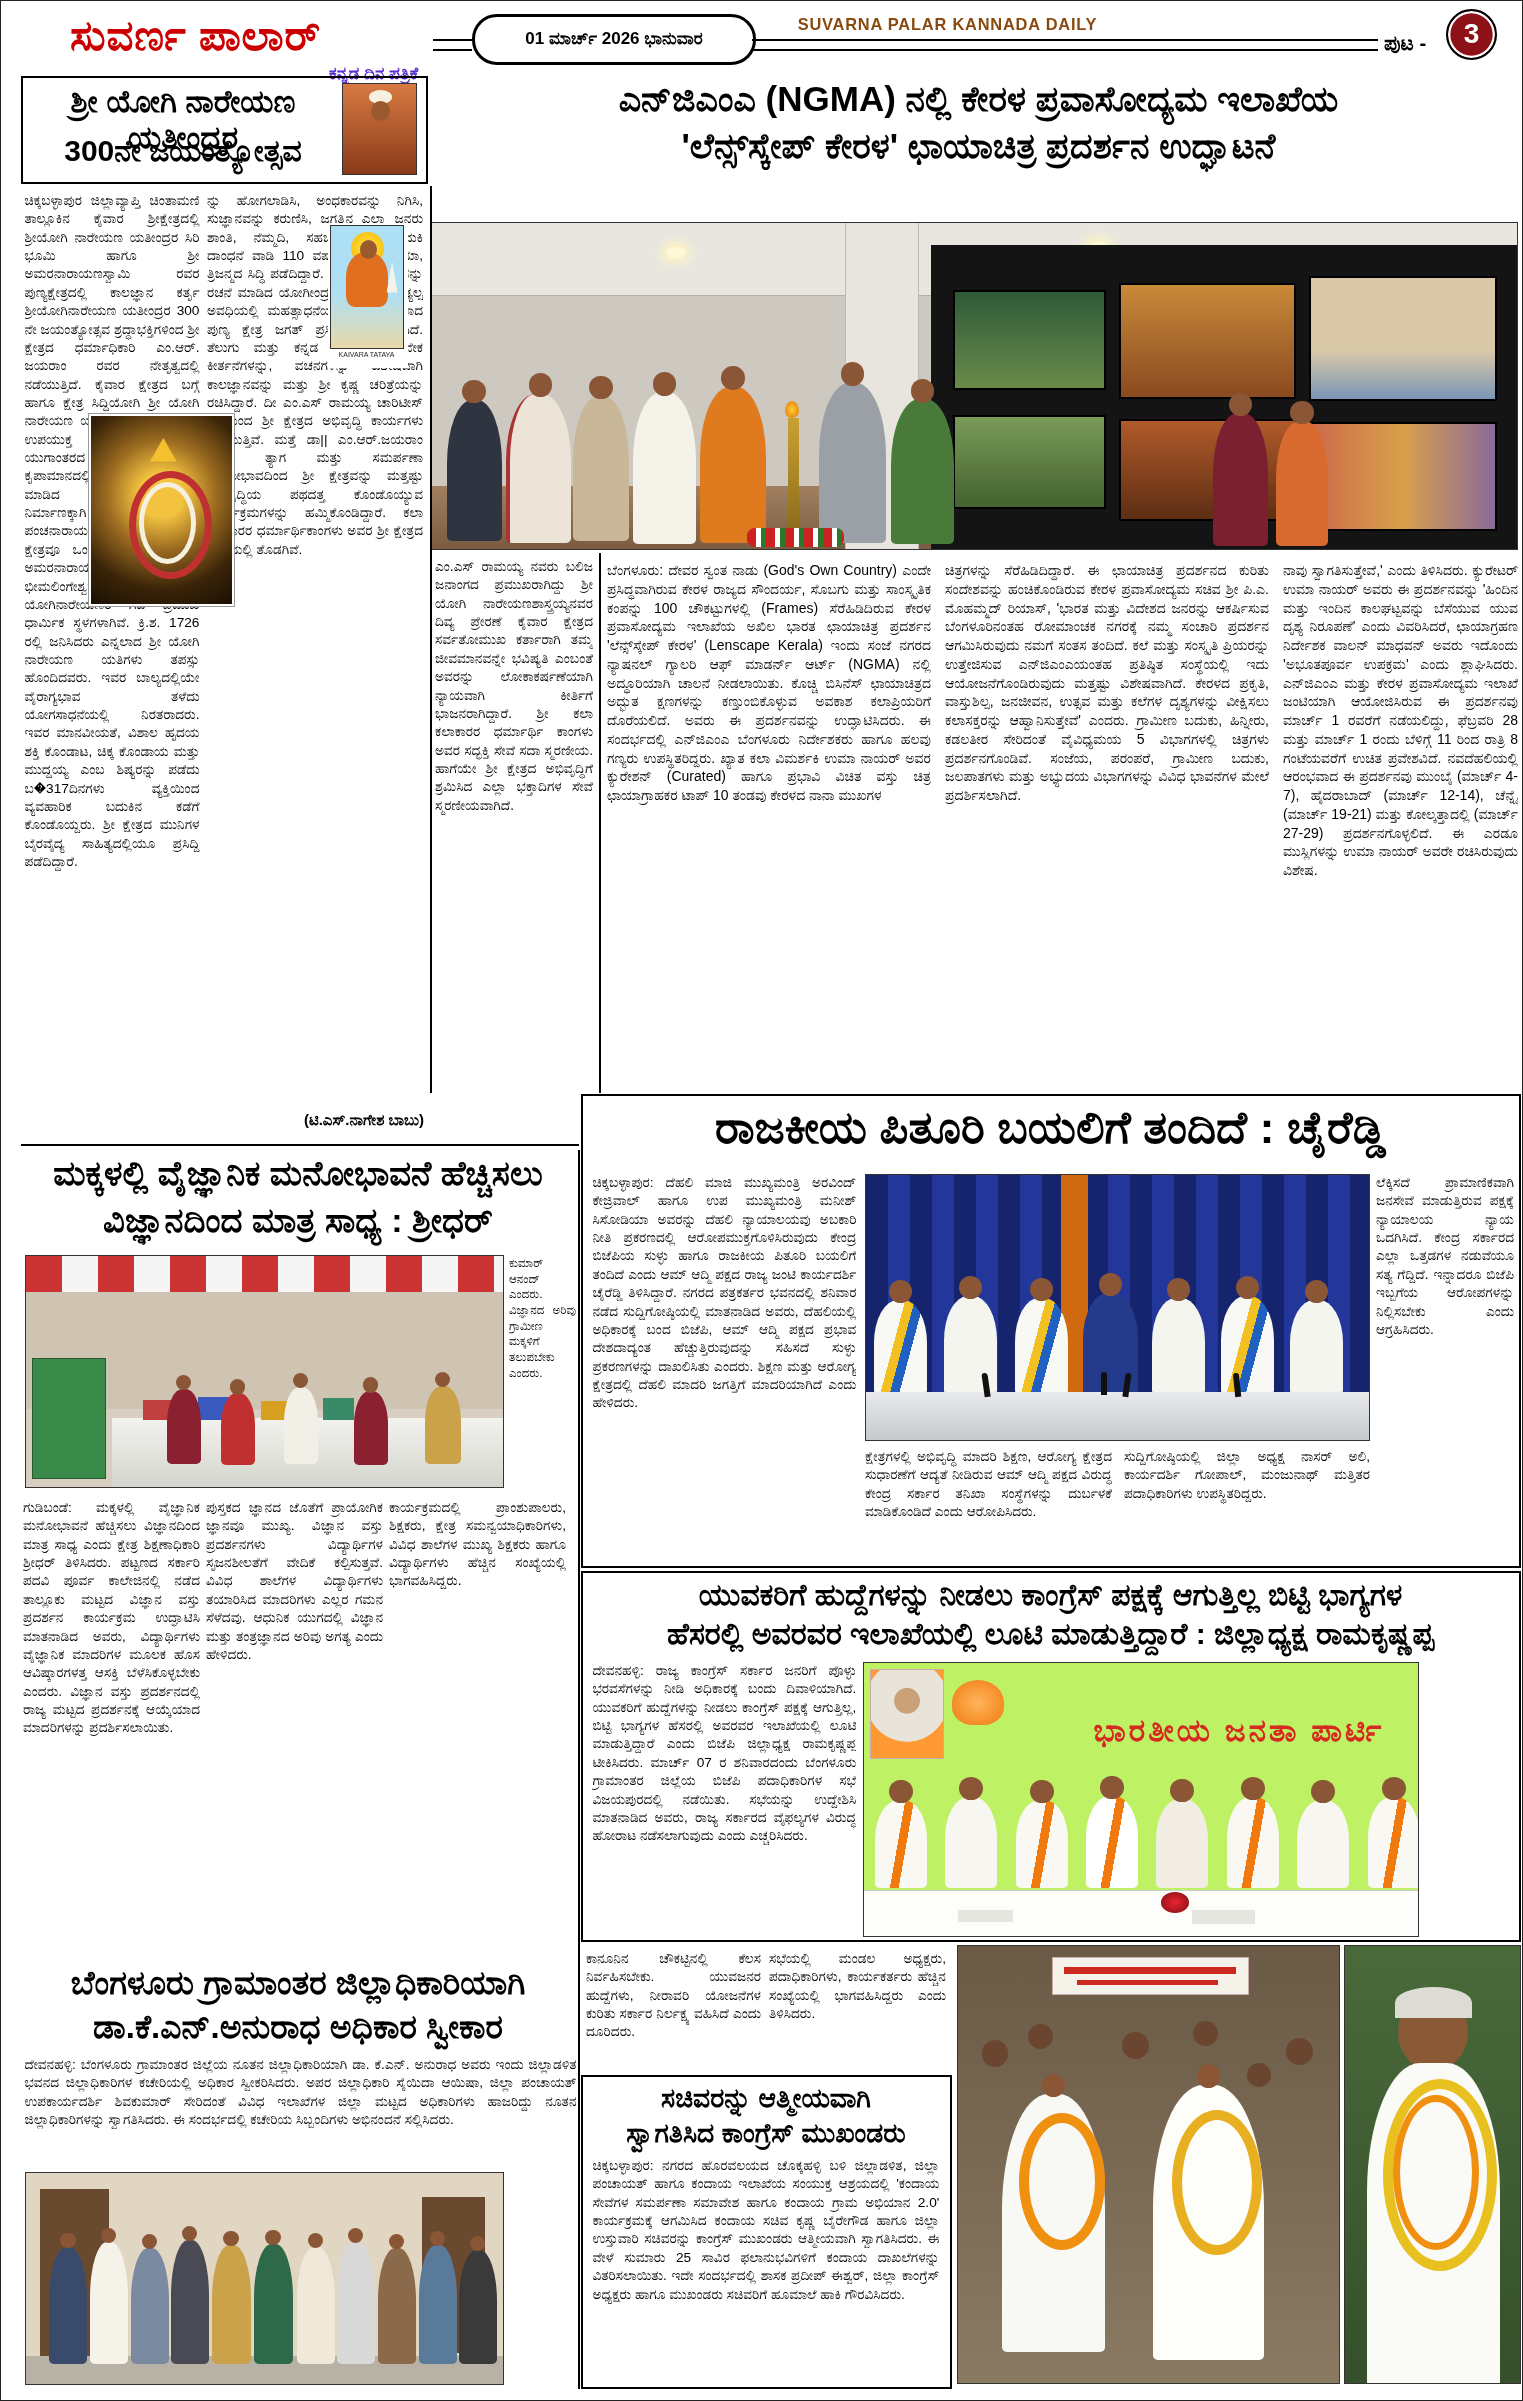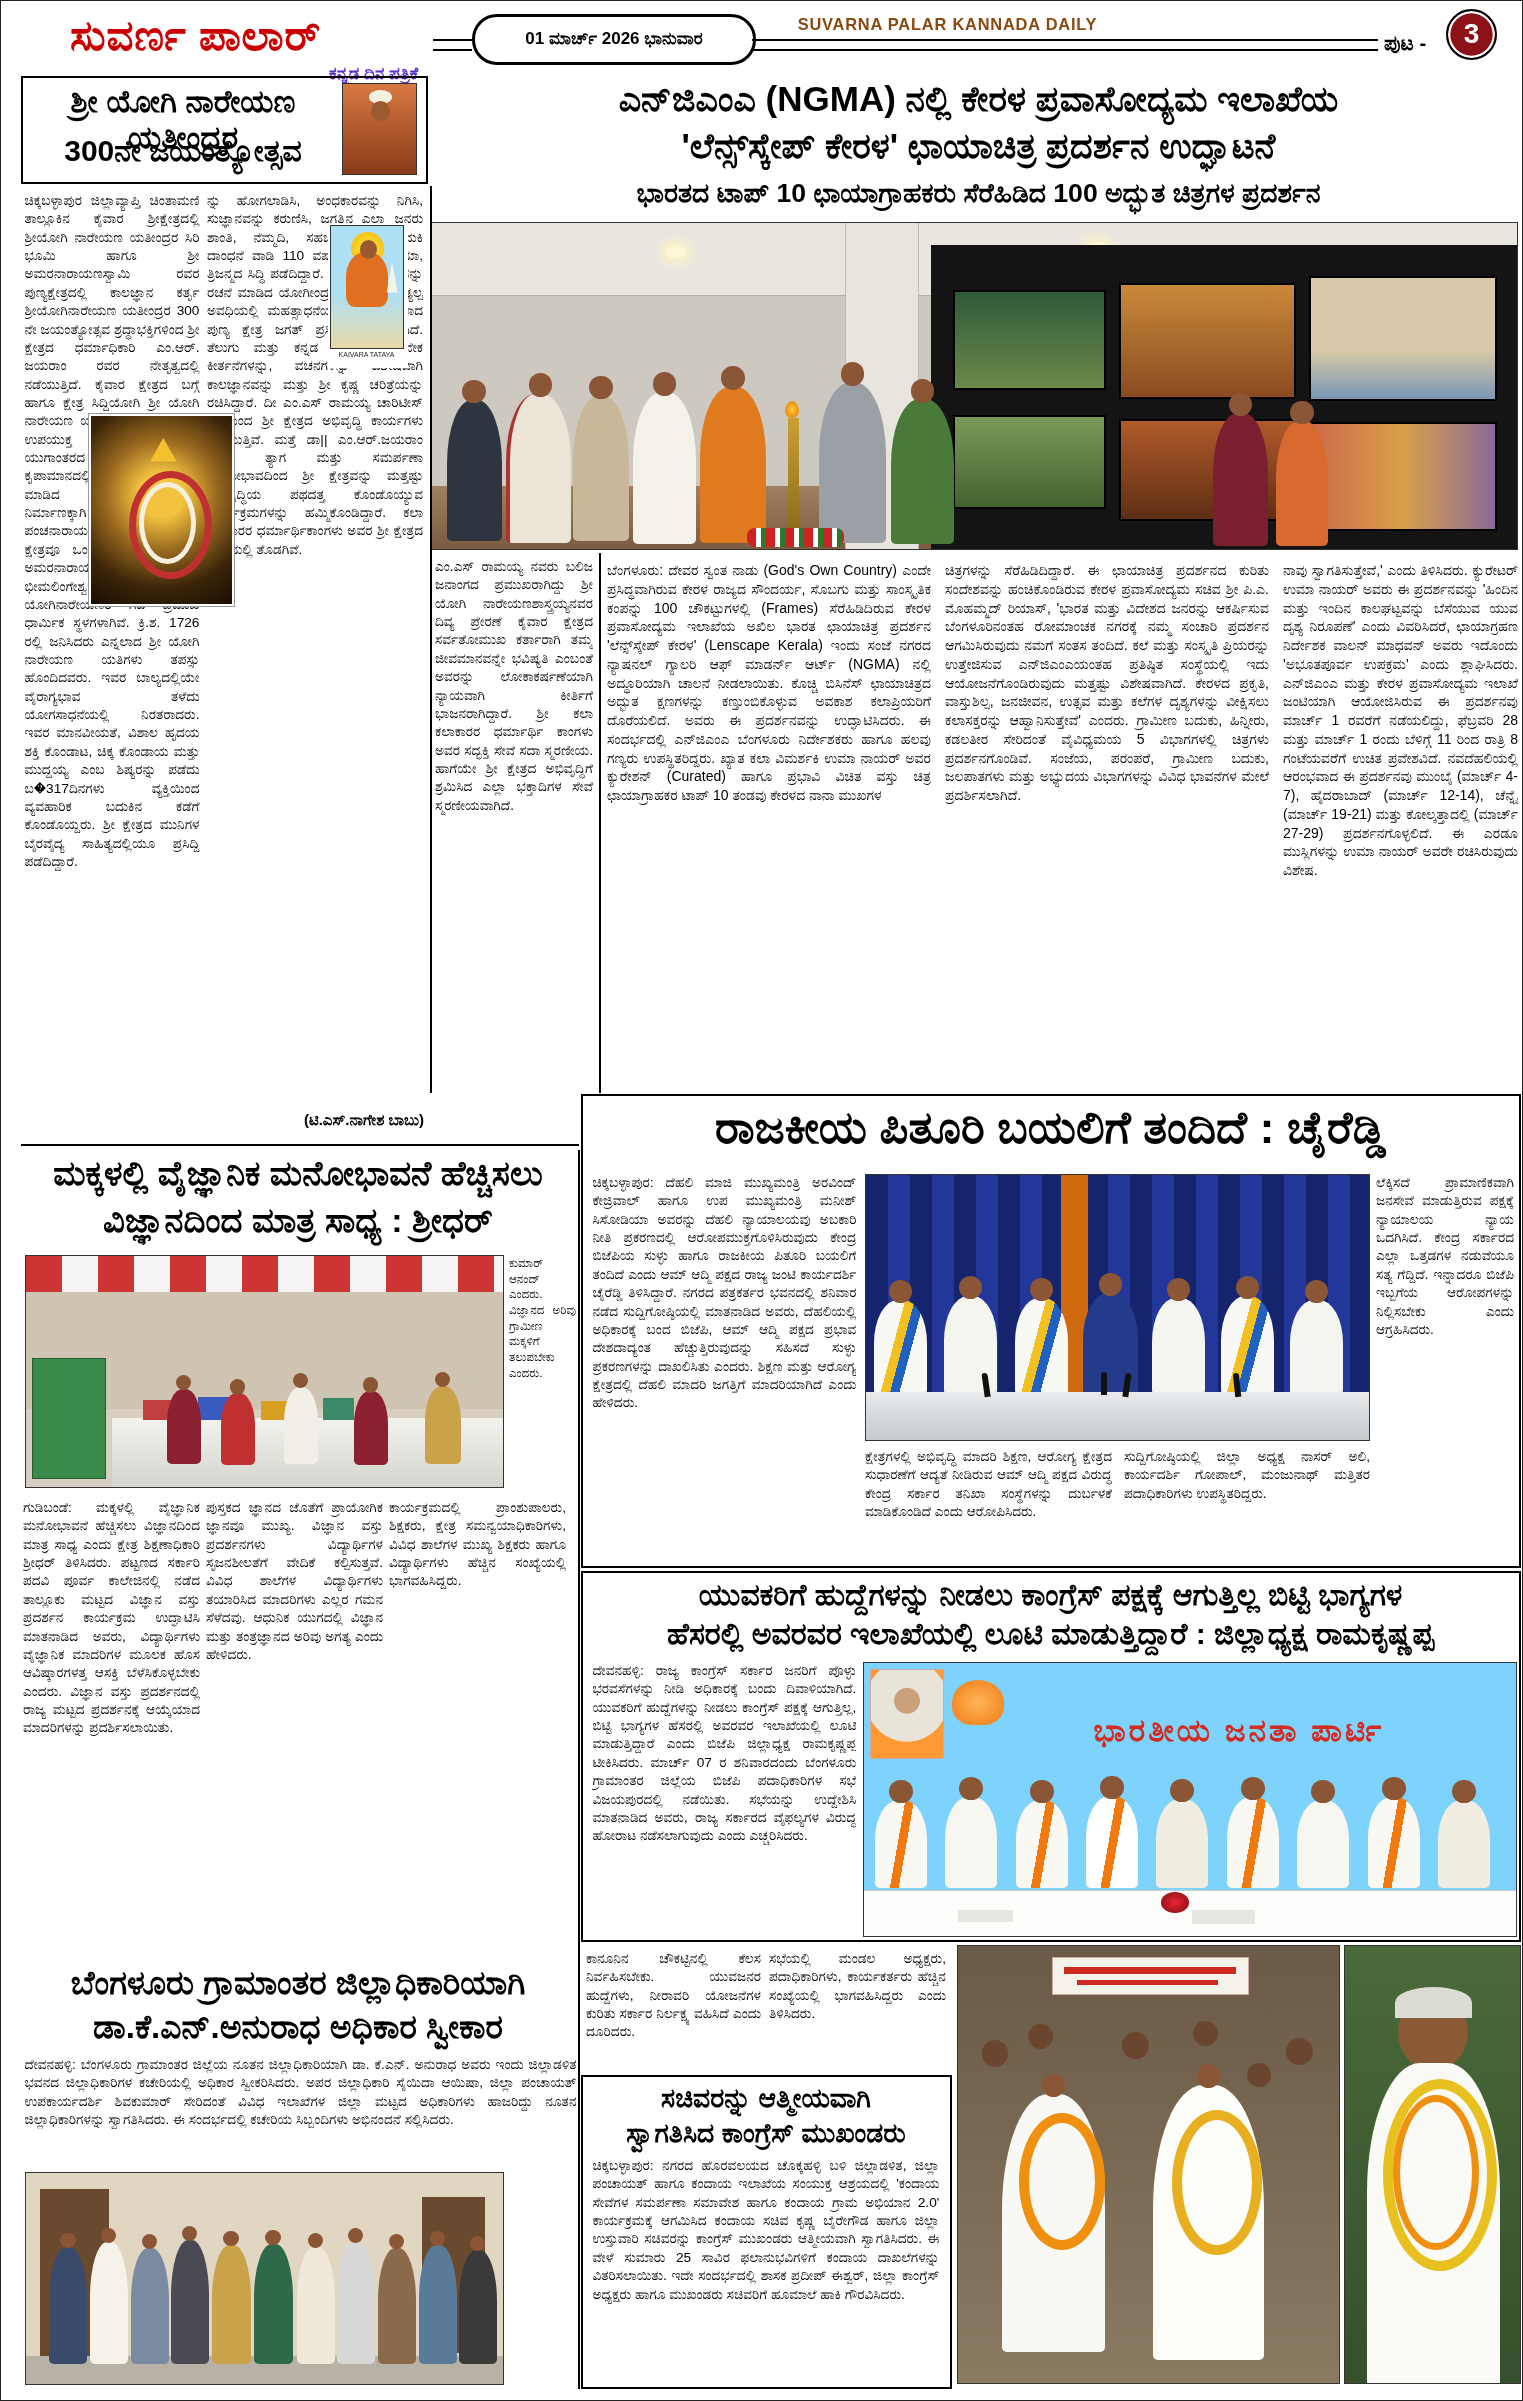--- a/index.html
+++ b/index.html
@@ -72,21 +72,20 @@
   <div class="photo" style="left:88px;top:413px;width:145px;height:192px;border:2.3px solid #fff;outline:0.8px solid #999;
               background:radial-gradient(circle at 50% 42%,#f3c340 22px,#9a6a20 55px,#3a2408 94px,#1a0f04 100%);">
     <div class="abs" style="left:38px;top:55px;width:69px;height:94px;border:7.8px solid #c03030;border-radius:50%;"></div>
     <div class="abs" style="left:48px;top:66px;width:47px;height:72px;border:5.5px solid #f5f0e0;border-radius:50%;"></div>
     <div class="abs" style="left:59px;top:22px;width:26.6px;height:23.5px;background:#f5c030;clip-path:polygon(50% 0,100% 100%,0 100%);"></div>
   </div>
   <div class="col" style="left:434px;top:557px;width:158px;height:535px;">ಎಂ.ಎಸ್ ರಾಮಯ್ಯ ನವರು ಬಲಿಜ ಜನಾಂಗದ ಪ್ರಮುಖರಾಗಿದ್ದು ಶ್ರೀ ಯೋಗಿ ನಾರೇಯಣಶಾಸ್ತ್ರಯ್ಯನವರ ದಿವ್ಯ ಪ್ರೇರಣೆ ಕೈವಾರ ಕ್ಷೇತ್ರದ ಸರ್ವತೋಮುಖ ಕರ್ತಾರಾಗಿ ತಮ್ಮ ಜೀವಮಾನವನ್ನೇ ಭವಿಷ್ಯತಿ ಎಂಬಂತೆ ಅವರನ್ನು ಲೋಕಾಕರ್ಷಣೆಯಾಗಿ ನ್ಯಾಯವಾಗಿ ಕೀರ್ತಿಗೆ ಭಾಜನರಾಗಿದ್ದಾರೆ. ಶ್ರೀ ಕಲಾ ಕಲಾಕಾರರ ಧರ್ಮಾರ್ಥಿ ಕಾಂಗಳು ಅವರ ಸದ್ಭಕ್ತಿ ಸೇವೆ ಸದಾ ಸ್ಮರಣೀಯ. ಹಾಗೆಯೇ ಶ್ರೀ ಕ್ಷೇತ್ರದ ಅಭಿವೃದ್ಧಿಗೆ ಶ್ರಮಿಸಿದ ಎಲ್ಲಾ ಭಕ್ತಾದಿಗಳ ಸೇವೆ ಸ್ಮರಣೀಯವಾಗಿದೆ.</div>
 
   <div class="hl" style="left:438px;top:78px;width:1079px;font-size:35px;">ಎನ್‌ಜಿಎಂಎ (NGMA) ನಲ್ಲಿ ಕೇರಳ ಪ್ರವಾಸೋದ್ಯಮ ಇಲಾಖೆಯ</div>
   <div class="hl" style="left:438px;top:125px;width:1079px;font-size:35px;">'ಲೆನ್ಸ್‌ಸ್ಕೇಪ್ ಕೇರಳ' ಛಾಯಾಚಿತ್ರ ಪ್ರದರ್ಶನ ಉದ್ಘಾಟನೆ</div>
-  <div class="hl" style="left:438px;top:177px;width:1079px;font-size:26.6px;">ಭಾರತದ ಟಾಪ್ 10 ಛಾಯಾಗ್ರಾಹಕರು ಸೆರೆಹಿಡಿದ 100 ಅದ್ಭುತ ಚಿತ್ರಗಳ ಪ್ರದರ್ಶನ</div>
 
   <div class="photo" style="left:429px;top:221px;width:1088px;height:328px;background:#cdc9c1;">
     <div class="abs" style="left:0;top:0;width:1088px;height:72px;background:#e9e6e0;border-bottom:1.6px solid #b5b1a9;"></div>
     <div class="abs" style="left:235px;top:23.5px;width:20.3px;height:11px;border-radius:50%;background:#fff8d8;box-shadow:0 0 11px 4.7px #fff6c0;"></div>
     <div class="abs" style="left:657px;top:19px;width:20.3px;height:11px;border-radius:50%;background:#fff8d8;box-shadow:0 0 11px 4.7px #fff6c0;"></div>
     <div class="abs" style="left:0;top:263px;width:1088px;height:66px;background:linear-gradient(#a08060,#7a5a40);"></div>
     <div class="abs" style="left:414px;top:0;width:72px;height:328px;background:#e8e5df;border-left:0.8px solid #bbb;border-right:0.8px solid #bbb;"></div>
 
     <div class="abs" style="left:500px;top:22px;width:588px;height:307px;background:#141414;">
       <div class="frame" style="left:22px;top:45px;width:153px;height:100px;background:linear-gradient(#2e5a38,#6a8a4a);"></div>
@@ -164,21 +163,21 @@
   </div>
   <div class="col" style="left:508px;top:1254px;width:67px;height:233px;font-size:11.7px;">ಕುಮಾರ್ ಆನಂದ್ ಎಂದರು. ವಿಜ್ಞಾನದ ಅರಿವು ಗ್ರಾಮೀಣ ಮಕ್ಕಳಿಗೆ ತಲುಪಬೇಕು ಎಂದರು.</div>
   <div class="col" style="left:22px;top:1498px;width:177px;height:457px;">ಗುಡಿಬಂಡೆ: ಮಕ್ಕಳಲ್ಲಿ ವೈಜ್ಞಾನಿಕ ಮನೋಭಾವನೆ ಹೆಚ್ಚಿಸಲು ವಿಜ್ಞಾನದಿಂದ ಮಾತ್ರ ಸಾಧ್ಯ ಎಂದು ಕ್ಷೇತ್ರ ಶಿಕ್ಷಣಾಧಿಕಾರಿ ಶ್ರೀಧರ್ ತಿಳಿಸಿದರು. ಪಟ್ಟಣದ ಸರ್ಕಾರಿ ಪದವಿ ಪೂರ್ವ ಕಾಲೇಜಿನಲ್ಲಿ ನಡೆದ ತಾಲ್ಲೂಕು ಮಟ್ಟದ ವಿಜ್ಞಾನ ವಸ್ತು ಪ್ರದರ್ಶನ ಕಾರ್ಯಕ್ರಮ ಉದ್ಘಾಟಿಸಿ ಮಾತನಾಡಿದ ಅವರು, ವಿದ್ಯಾರ್ಥಿಗಳು ವೈಜ್ಞಾನಿಕ ಮಾದರಿಗಳ ಮೂಲಕ ಹೊಸ ಆವಿಷ್ಕಾರಗಳತ್ತ ಆಸಕ್ತಿ ಬೆಳೆಸಿಕೊಳ್ಳಬೇಕು ಎಂದರು. ವಿಜ್ಞಾನ ವಸ್ತು ಪ್ರದರ್ಶನದಲ್ಲಿ ರಾಜ್ಯ ಮಟ್ಟದ ಪ್ರದರ್ಶನಕ್ಕೆ ಆಯ್ಕೆಯಾದ ಮಾದರಿಗಳನ್ನು ಪ್ರದರ್ಶಿಸಲಾಯಿತು.</div>
   <div class="col" style="left:205px;top:1498px;width:177px;height:457px;">ಪುಸ್ತಕದ ಜ್ಞಾನದ ಜೊತೆಗೆ ಪ್ರಾಯೋಗಿಕ ಜ್ಞಾನವೂ ಮುಖ್ಯ. ವಿಜ್ಞಾನ ವಸ್ತು ಪ್ರದರ್ಶನಗಳು ವಿದ್ಯಾರ್ಥಿಗಳ ಸೃಜನಶೀಲತೆಗೆ ವೇದಿಕೆ ಕಲ್ಪಿಸುತ್ತವೆ. ವಿವಿಧ ಶಾಲೆಗಳ ವಿದ್ಯಾರ್ಥಿಗಳು ತಯಾರಿಸಿದ ಮಾದರಿಗಳು ಎಲ್ಲರ ಗಮನ ಸೆಳೆದವು. ಆಧುನಿಕ ಯುಗದಲ್ಲಿ ವಿಜ್ಞಾನ ಮತ್ತು ತಂತ್ರಜ್ಞಾನದ ಅರಿವು ಅಗತ್ಯ ಎಂದು ಹೇಳಿದರು.</div>
   <div class="col" style="left:388px;top:1498px;width:177px;height:457px;">ಕಾರ್ಯಕ್ರಮದಲ್ಲಿ ಪ್ರಾಂಶುಪಾಲರು, ಶಿಕ್ಷಕರು, ಕ್ಷೇತ್ರ ಸಮನ್ವಯಾಧಿಕಾರಿಗಳು, ವಿವಿಧ ಶಾಲೆಗಳ ಮುಖ್ಯ ಶಿಕ್ಷಕರು ಹಾಗೂ ವಿದ್ಯಾರ್ಥಿಗಳು ಹೆಚ್ಚಿನ ಸಂಖ್ಯೆಯಲ್ಲಿ ಭಾಗವಹಿಸಿದ್ದರು.</div>
 
   <div class="abs box" style="left:580px;top:1570px;width:940px;height:371px;">
     <div class="hl" style="left:0;top:4.7px;width:935px;font-size:30px;">ಯುವಕರಿಗೆ ಹುದ್ದೆಗಳನ್ನು ನೀಡಲು ಕಾಂಗ್ರೆಸ್ ಪಕ್ಷಕ್ಕೆ ಆಗುತ್ತಿಲ್ಲ ಬಿಟ್ಟಿ ಭಾಗ್ಯಗಳ</div>
     <div class="hl" style="left:0;top:44px;width:935px;font-size:30px;">ಹೆಸರಲ್ಲಿ ಅವರವರ ಇಲಾಖೆಯಲ್ಲಿ ಲೂಟಿ ಮಾಡುತ್ತಿದ್ದಾರೆ : ಜಿಲ್ಲಾಧ್ಯಕ್ಷ ರಾಮಕೃಷ್ಣಪ್ಪ</div>
     <div class="col" style="left:9.4px;top:89px;width:264px;height:274px;">ದೇವನಹಳ್ಳಿ: ರಾಜ್ಯ ಕಾಂಗ್ರೆಸ್ ಸರ್ಕಾರ ಜನರಿಗೆ ಪೊಳ್ಳು ಭರವಸೆಗಳನ್ನು ನೀಡಿ ಅಧಿಕಾರಕ್ಕೆ ಬಂದು ದಿವಾಳಿಯಾಗಿದೆ. ಯುವಕರಿಗೆ ಹುದ್ದೆಗಳನ್ನು ನೀಡಲು ಕಾಂಗ್ರೆಸ್ ಪಕ್ಷಕ್ಕೆ ಆಗುತ್ತಿಲ್ಲ, ಬಿಟ್ಟಿ ಭಾಗ್ಯಗಳ ಹೆಸರಲ್ಲಿ ಅವರವರ ಇಲಾಖೆಯಲ್ಲಿ ಲೂಟಿ ಮಾಡುತ್ತಿದ್ದಾರೆ ಎಂದು ಬಿಜೆಪಿ ಜಿಲ್ಲಾಧ್ಯಕ್ಷ ರಾಮಕೃಷ್ಣಪ್ಪ ಟೀಕಿಸಿದರು. ಮಾರ್ಚ್ 07 ರ ಶನಿವಾರದಂದು ಬೆಂಗಳೂರು ಗ್ರಾಮಾಂತರ ಜಿಲ್ಲೆಯ ಬಿಜೆಪಿ ಪದಾಧಿಕಾರಿಗಳ ಸಭೆ ವಿಜಯಪುರದಲ್ಲಿ ನಡೆಯಿತು. ಸಭೆಯನ್ನು ಉದ್ದೇಶಿಸಿ ಮಾತನಾಡಿದ ಅವರು, ರಾಜ್ಯ ಸರ್ಕಾರದ ವೈಫಲ್ಯಗಳ ವಿರುದ್ಧ ಹೋರಾಟ ನಡೆಸಲಾಗುವುದು ಎಂದು ಎಚ್ಚರಿಸಿದರು.</div>
-    <div class="photo" style="left:280px;top:89px;width:654px;height:275px;background:#7dd3fc;">
+    <div class="photo" style="left:280px;top:89px;width:556px;height:275px;background:#bef264;">
       <div class="abs" style="left:6.3px;top:6.3px;width:72px;height:88px;background:radial-gradient(circle at 50% 35%,#caa27a 12.5px,#e8e4da 13.3px 60%,#ff9933 61%);border:1.6px solid #caa;"></div>
       <div class="abs" style="left:88px;top:17px;width:52px;height:45px;border-radius:50% 50% 40% 40%;background:radial-gradient(#ffb55a,#f07a10);"></div>
       <div class="hl" style="left:125px;top:50px;width:500px;font-size:31px;color:#d42a20;letter-spacing:3.1px;">ಭಾರತೀಯ ಜನತಾ ಪಾರ್ಟಿ</div>
       <div class="p" style="left:11px;bottom:48px;width:52px;height:88px;background:linear-gradient(100deg,#faf8f2 45%,#f07a10 45% 58%,#faf8f2 58%);"></div>
       <div class="p" style="left:81px;bottom:48px;width:52px;height:91px;background:#f8f6f0;"></div>
       <div class="p" style="left:152px;bottom:48px;width:52px;height:88px;background:linear-gradient(100deg,#faf8f2 45%,#f07a10 45% 58%,#faf8f2 58%);"></div>
       <div class="p" style="left:222px;bottom:48px;width:52px;height:92px;background:linear-gradient(100deg,#fff 45%,#f07a10 45% 58%,#fff 58%);"></div>
       <div class="p" style="left:292px;bottom:48px;width:52px;height:89px;background:#f2ede2;"></div>
       <div class="p" style="left:363px;bottom:48px;width:52px;height:91px;background:linear-gradient(100deg,#faf8f2 45%,#f07a10 45% 58%,#faf8f2 58%);"></div>
       <div class="p" style="left:433px;bottom:48px;width:52px;height:88px;background:#f8f6f0;"></div>

